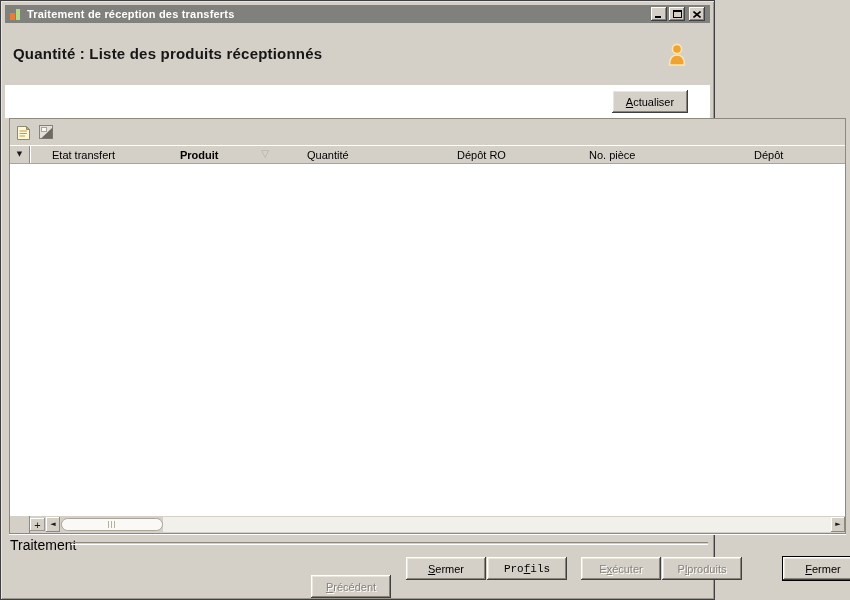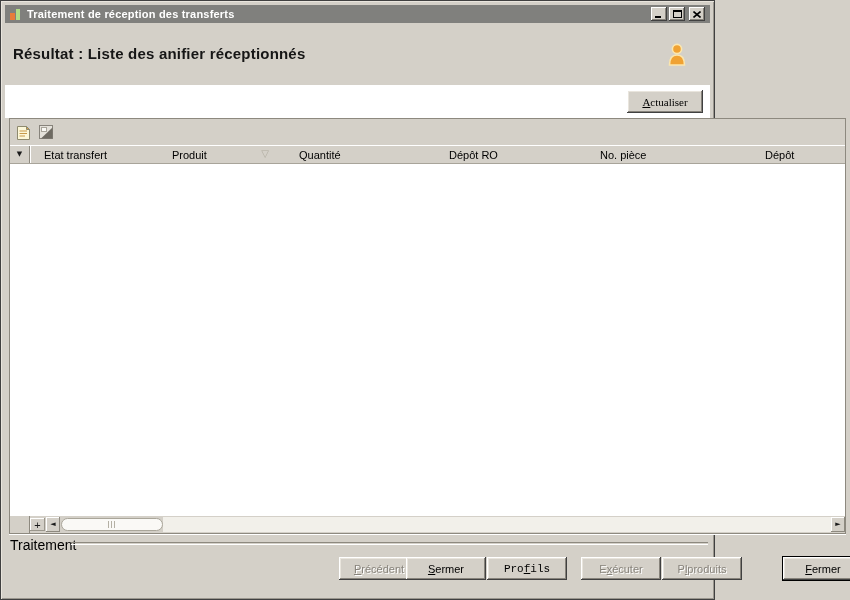--- a/index.html
+++ b/index.html
@@ -48,40 +48,40 @@
   .btn {
     background:#d4d0c8;
     box-shadow: inset -1px -1px 0 #404040, inset 1px 1px 0 #ffffff, inset -2px -2px 0 #87837b, inset 2px 2px 0 #e9e5dd;
     display:flex; align-items:center; justify-content:center;
     font-size:11px; color:#000; cursor:default; white-space:nowrap;
   }
   .btn .key { text-decoration:underline; }
   .btn.disabled { color:#87837b; }
   .btn.disabled span { text-shadow:1px 1px 0 #ffffff; }
   .btn.default { border:1px solid #000; }
-  .actualiser { position:absolute; right:7px; top:5px; width:76px; height:23px;font-family:Liberation Serif, serif; }
+  .actualiser { position:absolute; right:22px; top:5px; width:76px; height:23px; }
   
   .tablepanel {
     position:absolute; left:8px; top:117px; width:837px; height:416px;
     background:#ffffff;
     border:1px solid #8d897f;
     box-shadow: 0 1px 0 #ffffff;
     display:flex; flex-direction:column;
   }
   .grid-toolbar {
     height:26px; background:#d4d0c8; flex:0 0 auto;
     display:flex; align-items:center; padding-left:5px;
   }
   .grid-toolbar .tool { width:17px; height:18px; margin-right:5px; display:flex; align-items:center; justify-content:center; cursor:default; }
   .grid-header {
     height:19px; flex:0 0 auto; background:#d4d0c8;
     border-top:1px solid #ffffff; border-bottom:1px solid #a8a49a;
     display:flex; align-items:stretch; font-size:11px;
   }
-  .col { display:flex; align-items:center; padding-left:14px; position:relative; overflow:hidden; white-space:nowrap; cursor:default; }
+  .col { display:flex; align-items:center; padding-left:22px; position:relative; overflow:hidden; white-space:nowrap; cursor:default; }
   .col.selector { flex:0 0 20px; padding-left:0; justify-content:center; border-right:1px solid #8d897f; box-shadow:1px 0 0 #ffffff; }
   .glyph { font-family:"DejaVu Sans", sans-serif; line-height:1; }
   .selector .glyph { font-size:7px; color:#1a1a1a; }
   .sort-glyph { position:absolute; right:16px; top:3px; font-size:10px; color:#b0aca0; }
   .grid-body { flex:1 1 auto; background:#ffffff; }
   .grid-scrollrow {
     height:17px; flex:0 0 auto; background:#d4d0c8;
     display:flex; align-items:center;
   }
   .sel-footer { flex:0 0 20px; align-self:stretch; border-right:1px solid #8d897f; display:flex; align-items:center; justify-content:flex-end; }
@@ -108,21 +108,21 @@
     background:repeating-linear-gradient(90deg,#b4b0a4 0 1px,transparent 1px 3px); }
   .scroll-track { flex:1 1 auto; align-self:stretch; margin:1px 0; background:#f2f0ea; cursor:default; }
   
   .status-label { position:absolute; left:9px; top:536px; font-size:14px; color:#000; }
   .status-line {
     position:absolute; left:70px; right:6px; top:541px; height:2px;
     border-top:1px solid #8d897f; box-shadow:0 1px 0 #ffffff;
   }
   
   .footer-btn { position:absolute; top:556px; height:23px; width:80px; }
-  .b-precedent { left:338px; }
+  .b-precedent { left:310px;margin-top:18px; }
   .b-suivant  { left:405px; }
   .b-profils  { left:486px;font-family:Liberation Mono, monospace; }
   .b-executer { left:580px;justify-content:center; }
   .b-planifier{ left:661px; }
   .b-fermer   { left:757px; width:82px; height:25px; top:555px;margin-left:24px; }
 </style>
 </head>
 <body>
 
 <div class="window">
@@ -148,21 +148,21 @@
       <div class="tb-btn close">
         <svg width="8" height="7" viewBox="0 0 8 7">
           <line x1="0.5" y1="0.5" x2="7.5" y2="6.5" stroke="#000" stroke-width="1.6"></line>
           <line x1="7.5" y1="0.5" x2="0.5" y2="6.5" stroke="#000" stroke-width="1.6"></line>
         </svg>
       </div>
     </div>
   </div>
 
   <div class="headerband">
-    <div class="page-title">Résultat : Liste des anifier réceptionnés</div>
+    <div class="page-title">Quantité : Liste des produits réceptionnés</div>
     <svg class="user-icon" viewBox="0 0 22 24">
       <circle cx="11" cy="6" r="4.6" fill="#f0a233" stroke="#fbe6ae" stroke-width="1.6"></circle>
       <path d="M3.5 22 q0,-10 7.5,-10 q7.5,0 7.5,10 z" fill="#f0a233" stroke="#fbe6ae" stroke-width="1.6"></path>
     </svg>
   </div>
 
   <div class="actionstrip">
     <div class="btn actualiser">
       <span><span></span><span class="key">A</span><span>ctualiser</span></span>
     </div>
@@ -189,31 +189,31 @@
       </div>
     </div>
 
     <div class="grid-header">
       <div class="col selector">
         <span class="glyph">▼</span>
       </div>
       <div class="col" style="flex:0 0 128px;">
         <span>Etat transfert</span>
       </div>
-      <div class="col" style="flex:0 0 127px;">
+      <div class="col" style="flex:0 0 127px;font-weight:bold;">
         <span>Produit</span>
         <span class="glyph sort-glyph">▽</span>
       </div>
       <div class="col" style="flex:0 0 150px;">
         <span>Quantité</span>
       </div>
       <div class="col" style="flex:0 0 132px;">
         <span>Dépôt RO</span>
       </div>
-      <div class="col" style="flex:0 0 165px;margin-left:19px;">
+      <div class="col" style="flex:0 0 165px;">
         <span>No. pièce</span>
       </div>
       <div class="col" style="flex:1 1 auto;">
         <span>Dépôt</span>
       </div>
     </div>
 
     <div class="grid-body"></div>
 
     <div class="grid-scrollrow">

